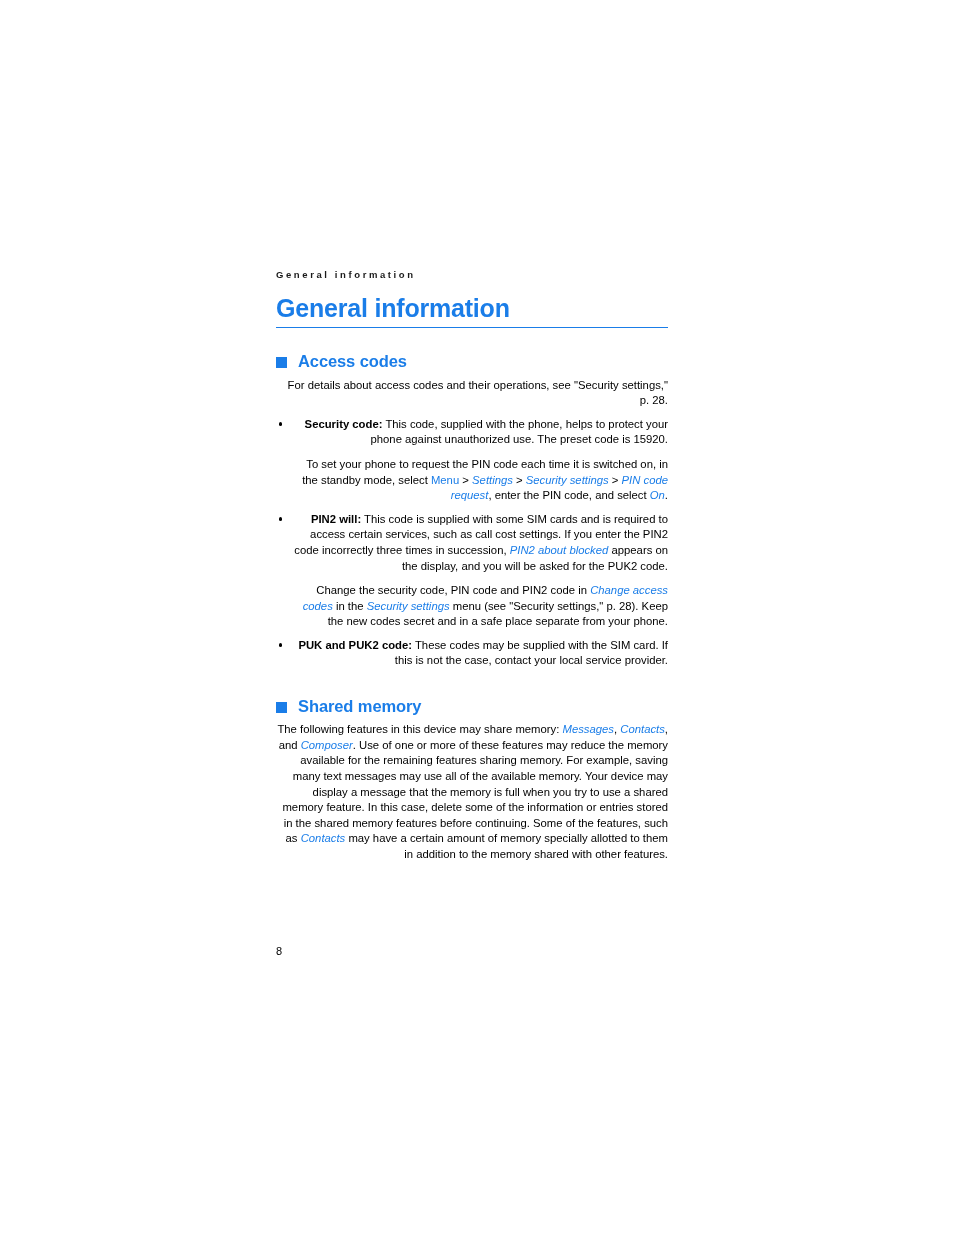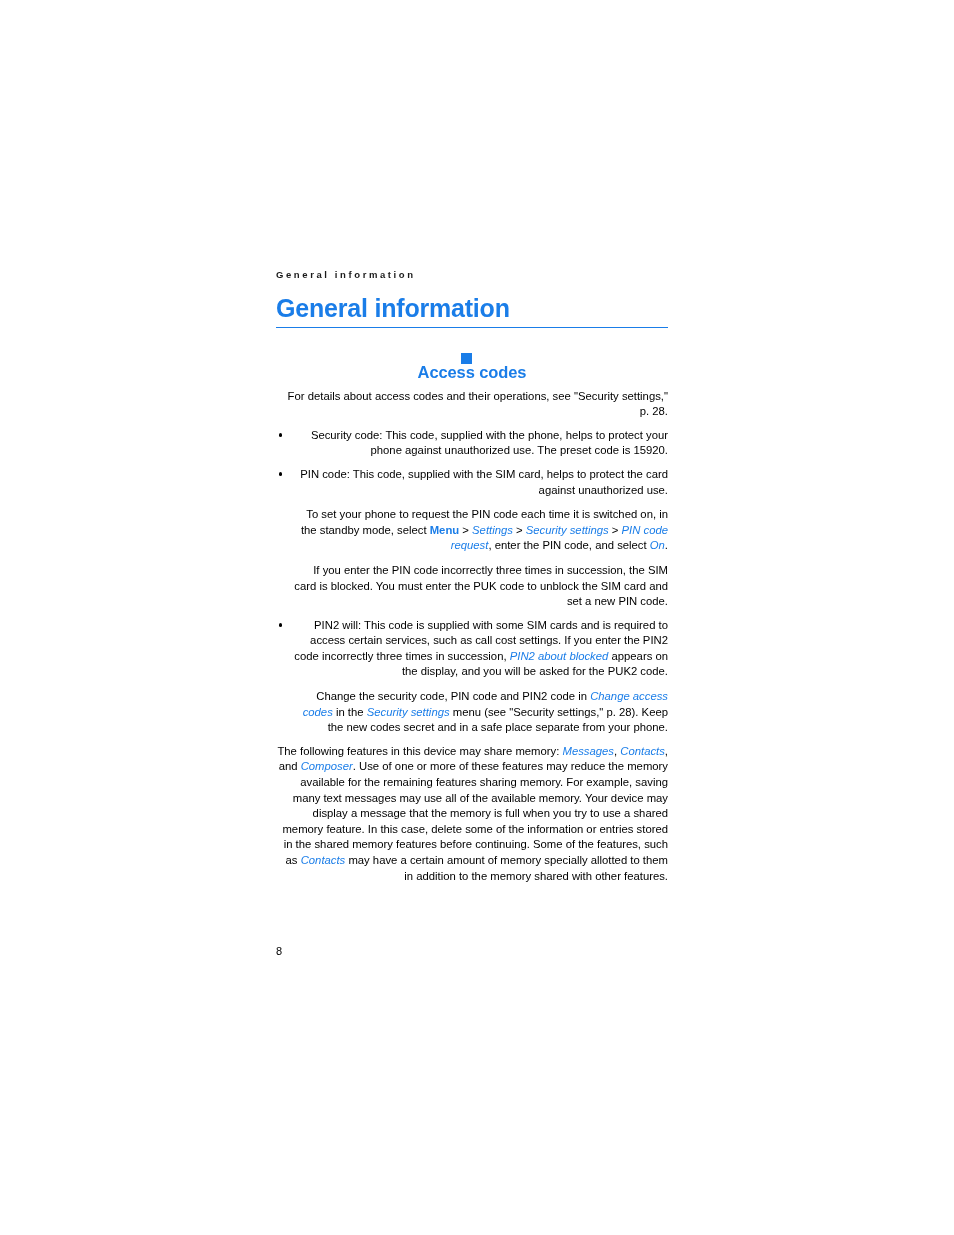--- a/index.html
+++ b/index.html
@@ -55,21 +55,20 @@
     border-top: 1.6px solid #1a7de8;
     margin: 5px 0 0 0;
     width: 100%;
   }
 
   
   .section-head {
     display: flex;
     align-items: center;
     margin: 24px 0 7px 0;
-    flex-direction: column;
   }
   .section-head.tight {
     margin-top: 28px;
   }
   .sq-bullet {
     width: 11px;
     height: 11px;
     background: #1a7de8;
     display: inline-block;
     margin-right: 11px;
@@ -120,22 +119,22 @@
   .bullet-item .para {
     margin-bottom: 0;
   }
 
   .sub-para {
     padding-left: 18px;
     margin: 9px 0 8px 0;
   }
 
   
-  .b      { font-weight: normal; }
-  .ui-b   { font-weight: bold; color: #1a7de8; }
+  .b      { font-weight: bold; }
+  .ui-b   { font-weight: normal; color: #1a7de8; }
   .ui-i   { font-style: italic; color: #1a7de8; }
 
   
   .folio {
     position: absolute;
     left: 276px;
     top: 946px;
     font-size: 11px;
     color: #000;
     line-height: 1;
@@ -160,39 +159,42 @@
 
     <p class="para lead">For details about access codes and their operations, see "Security settings," p. 28.</p>
 
     <ul class="bullets">
 
       <li class="bullet-item">
         <span class="bullet-dot"></span>
         <p class="para"><span class="b">Security code:</span><span> This code, supplied with the phone, helps to protect your phone against unauthorized use. The preset code is 15920.</span></p>
       </li>
 
-      <li class="bullet-item">
-        <span class="bullet-dot"></span>
-        <p class="para"><span class="b">PIN code:</span><span> This code, supplied with the SIM card, helps to protect the card against unauthorized use.</span></p>
-      </li>
 
       <p class="para sub-para"><span>To set your phone to request the PIN code each time it is switched on, in the standby mode, select </span><span class="ui-b">Menu</span><span> &gt; </span><span class="ui-i">Settings</span><span> &gt; </span><span class="ui-i">Security settings</span><span> &gt; </span><span class="ui-i">PIN code request</span><span>, enter the PIN code, and select </span><span class="ui-i">On</span><span>.</span></p>
 
-      <p class="para sub-para"><span>If you enter the PIN code incorrectly three times in succession, the SIM card is blocked. You must enter the PUK code to unblock the SIM card and set a new PIN code.</span></p>
 
       <li class="bullet-item">
         <span class="bullet-dot"></span>
         <p class="para"><span class="b">PIN2 will:</span><span><span> This code is supplied with some SIM cards and is required to access certain services, such as call cost settings. If you enter the PIN2 code incorrectly three times in succession, </span><span class="ui-i">PIN2 about blocked</span><span> appears on the display, and you will be asked for the PUK2 code.</span></span></p>
       </li>
 
       <p class="para sub-para"><span>Change the security code, PIN code and PIN2 code in </span><span class="ui-i">Change access codes</span><span> in the </span><span class="ui-i">Security settings</span><span> menu (see "Security settings," p. 28). Keep the new codes secret and in a safe place separate from your phone.</span></p>
 
+      <li class="bullet-item">
+        <span class="bullet-dot"></span>
+        <p class="para"><span class="b">PUK and PUK2 code:</span><span> These codes may be supplied with the SIM card. If this is not the case, contact your local service provider.</span></p>
+      </li>
 
     </ul>
 
+    <div class="section-head tight">
+      <span class="sq-bullet"></span>
+      <span class="section-title">Shared memory</span>
+    </div>
 
     <p class="para"><span>The following features in this device may share memory: </span><span class="ui-i">Messages</span><span>, </span><span class="ui-i">Contacts</span><span>, and </span><span class="ui-i">Composer</span><span>. Use of one or more of these features may reduce the memory available for the remaining features sharing memory. For example, saving many text messages may use all of the available memory. Your device may display a message that the memory is full when you try to use a shared memory feature. In this case, delete some of the information or entries stored in the shared memory features before continuing. Some of the features, such as </span><span class="ui-i">Contacts</span><span> may have a certain amount of memory specially allotted to them in addition to the memory shared with other features.</span></p>
 
   </div>
 
   <div class="folio">8</div>
 
 </div>
 
 </body></html>

